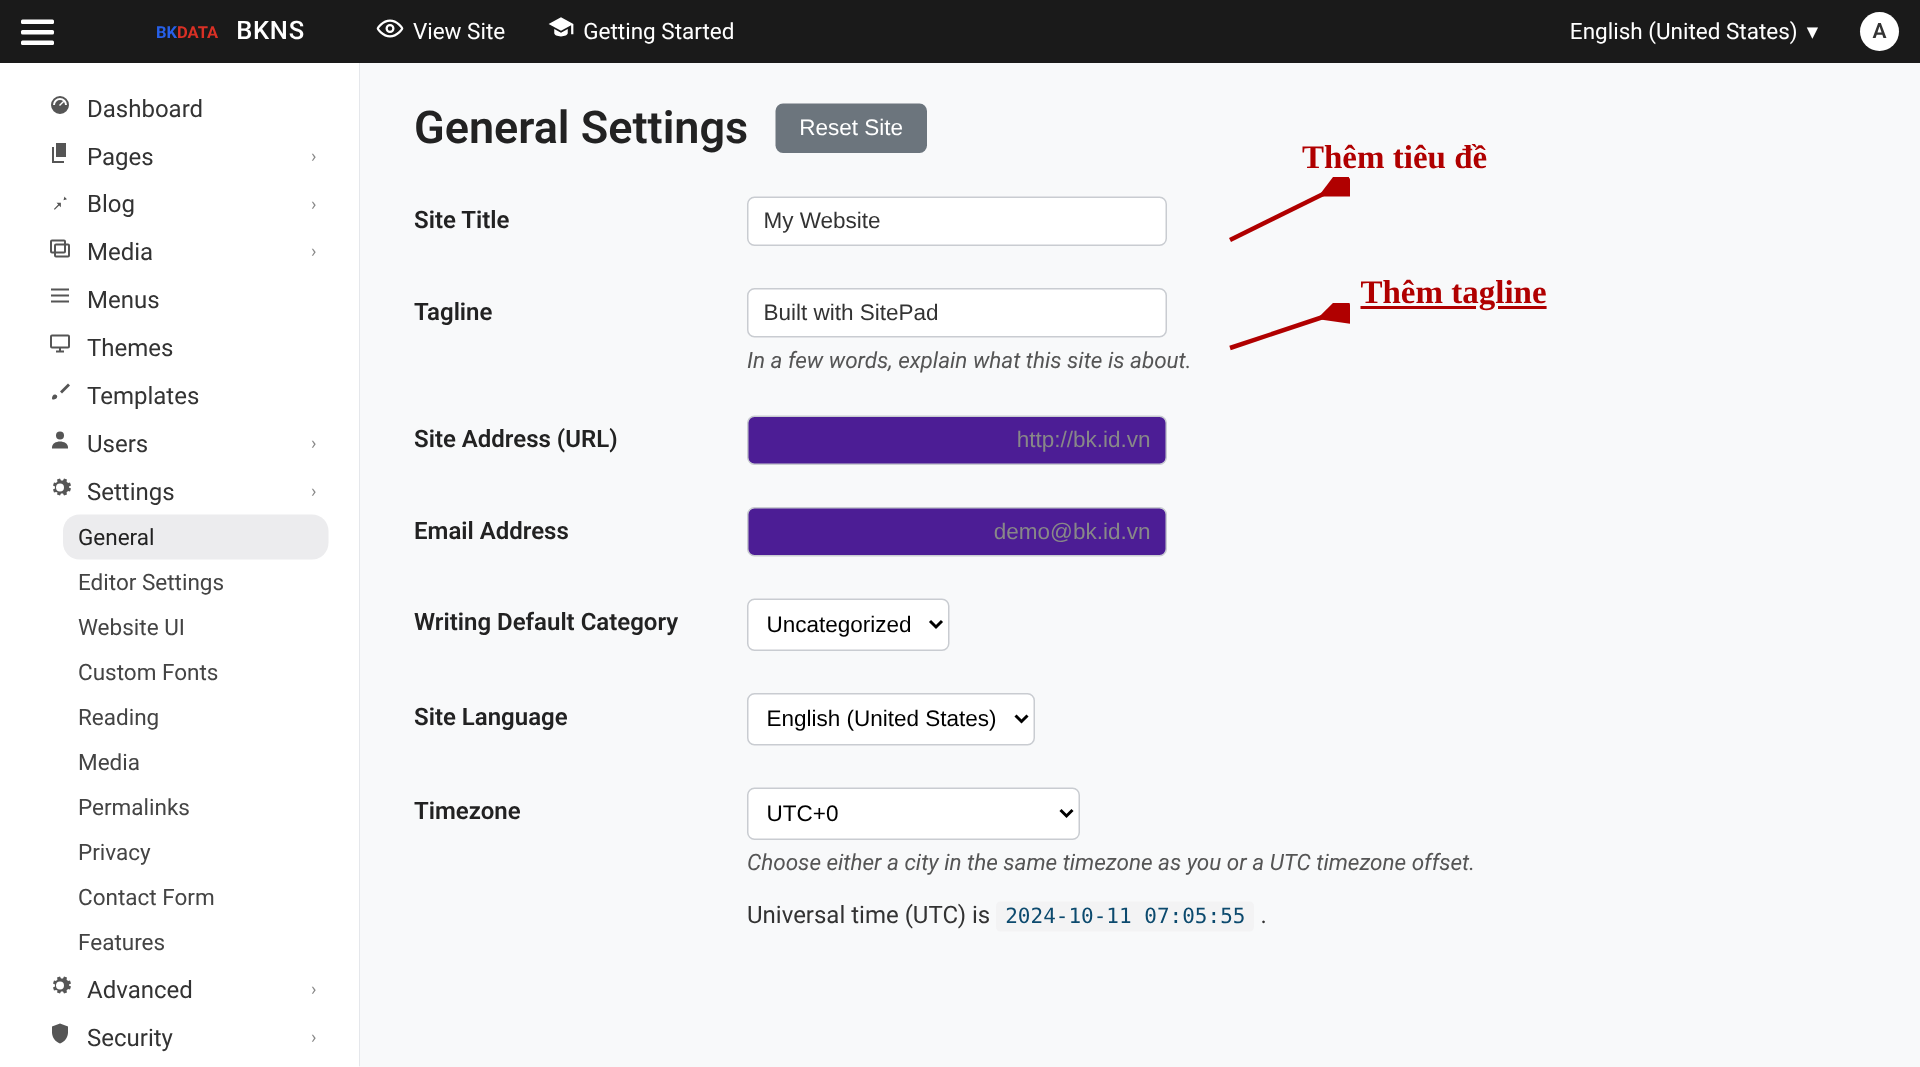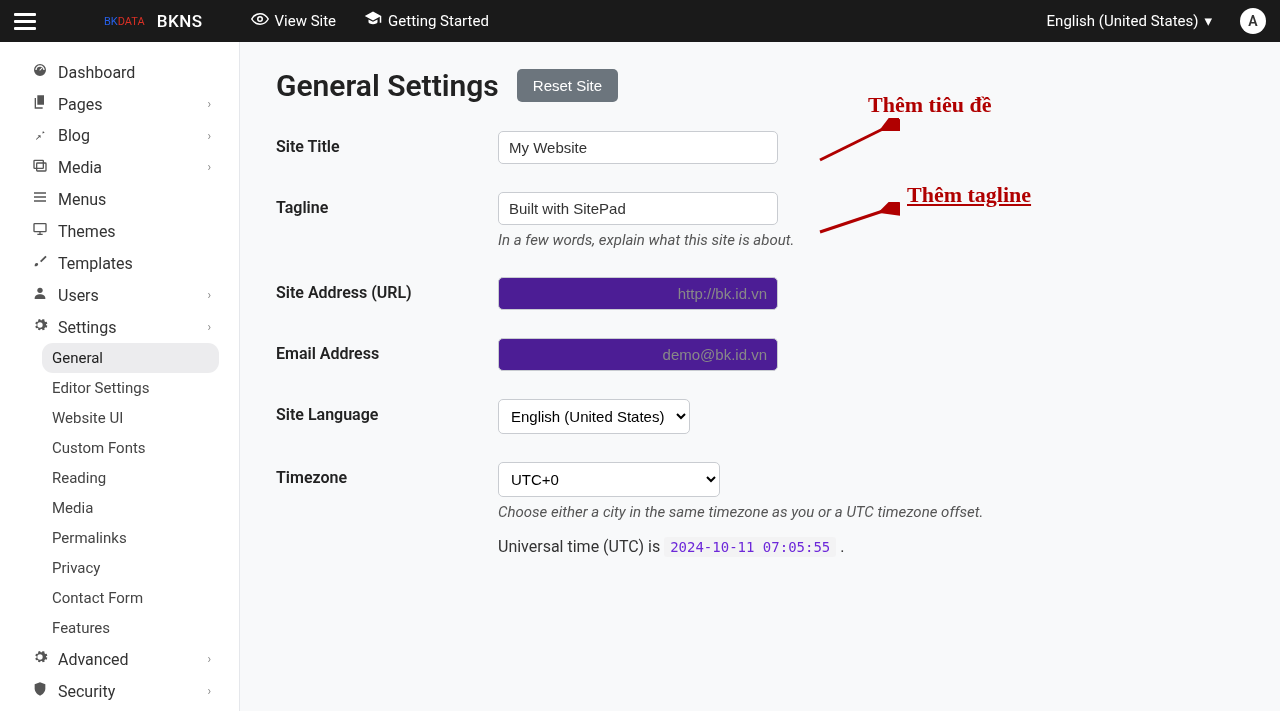--- a/index.html
+++ b/index.html
@@ -18,21 +18,21 @@
   background: #1a1a1a;
   color: #fff;
   display: flex;
   align-items: center;
   padding: 0 14px;
   gap: 18px;
 }
 .hamburger { width: 22px; cursor: pointer; }
 .hamburger div { height: 3px; background: #fff; margin: 4px 0; border-radius: 1px; }
 .brand { display: flex; align-items: center; gap: 8px; margin-left: 50px; }
-.brand-logo { font-size: 11px; font-weight: 400; }
+.brand-logo { font-size: 11px; font-weight: 700; }
 .brand-logo .b1 { color: #2760e8; }
 .brand-logo .b2 { color: #d93025; }
 .brand-name { color: #fff; font-size: 17px; font-weight: 500; letter-spacing: .5px; margin-left: 4px;}
 .top-link { display: flex; align-items: center; gap: 6px; color: #fff; font-size: 15px; cursor: pointer; margin-left: 30px;}
 .top-link + .top-link { margin-left: 10px; }
 .top-spacer { flex: 1; }
 .lang { display: flex; align-items: center; gap: 6px; cursor: pointer; font-size: 15px; }
 .avatar {
   width: 26px; height: 26px; border-radius: 50%; background: #fff; color: #333;
   display: flex; align-items: center; justify-content: center; font-weight: 600; font-size: 14px;
@@ -93,21 +93,21 @@
   font-style: italic; color: #555; font-size: 15px; margin-top: 6px;
 }
 select.sel {
   padding: 7px 8px; border: 1px solid #c9ccd1; border-radius: 5px;
   font-size: 15px; background: #fff;
 }
 .sel.wide { width: 222px; }
 .utc-line { font-size: 16px; color: #333; margin-top: 16px; }
 .code {
   font-family: Menlo, Consolas, monospace;
-  color: #6d28d9; background: #f3f3f4; padding: 2px 6px; border-radius: 3px;
+  color: #0c4a6e; background: #f3f3f4; padding: 2px 6px; border-radius: 3px;
   font-size: 14px;
 }
 
 .annot {
   position: absolute; color: #b00000; font-family: "Times New Roman", serif;
   font-size: 22px; font-weight: 600;
   pointer-events: none;
 }
 .arrow-svg { position: absolute; pointer-events: none; }
 </style>
@@ -296,20 +296,28 @@
       </div>
     </div>
 
     <div class="form-row">
       <div class="label-col">Email Address</div>
       <div class="field-col">
         <input class="text-input readonly" type="text" readonly="" value="demo@bk.id.vn" style="">
       </div>
     </div>
 
+    <div class="form-row">
+      <div class="label-col">Writing Default Category</div>
+      <div class="field-col">
+        <select class="sel">
+          <option>Uncategorized</option>
+        </select>
+      </div>
+    </div>
 
     <div class="form-row">
       <div class="label-col">Site Language</div>
       <div class="field-col">
         <select class="sel">
           <option>English (United States)</option>
         </select>
       </div>
     </div>
 

